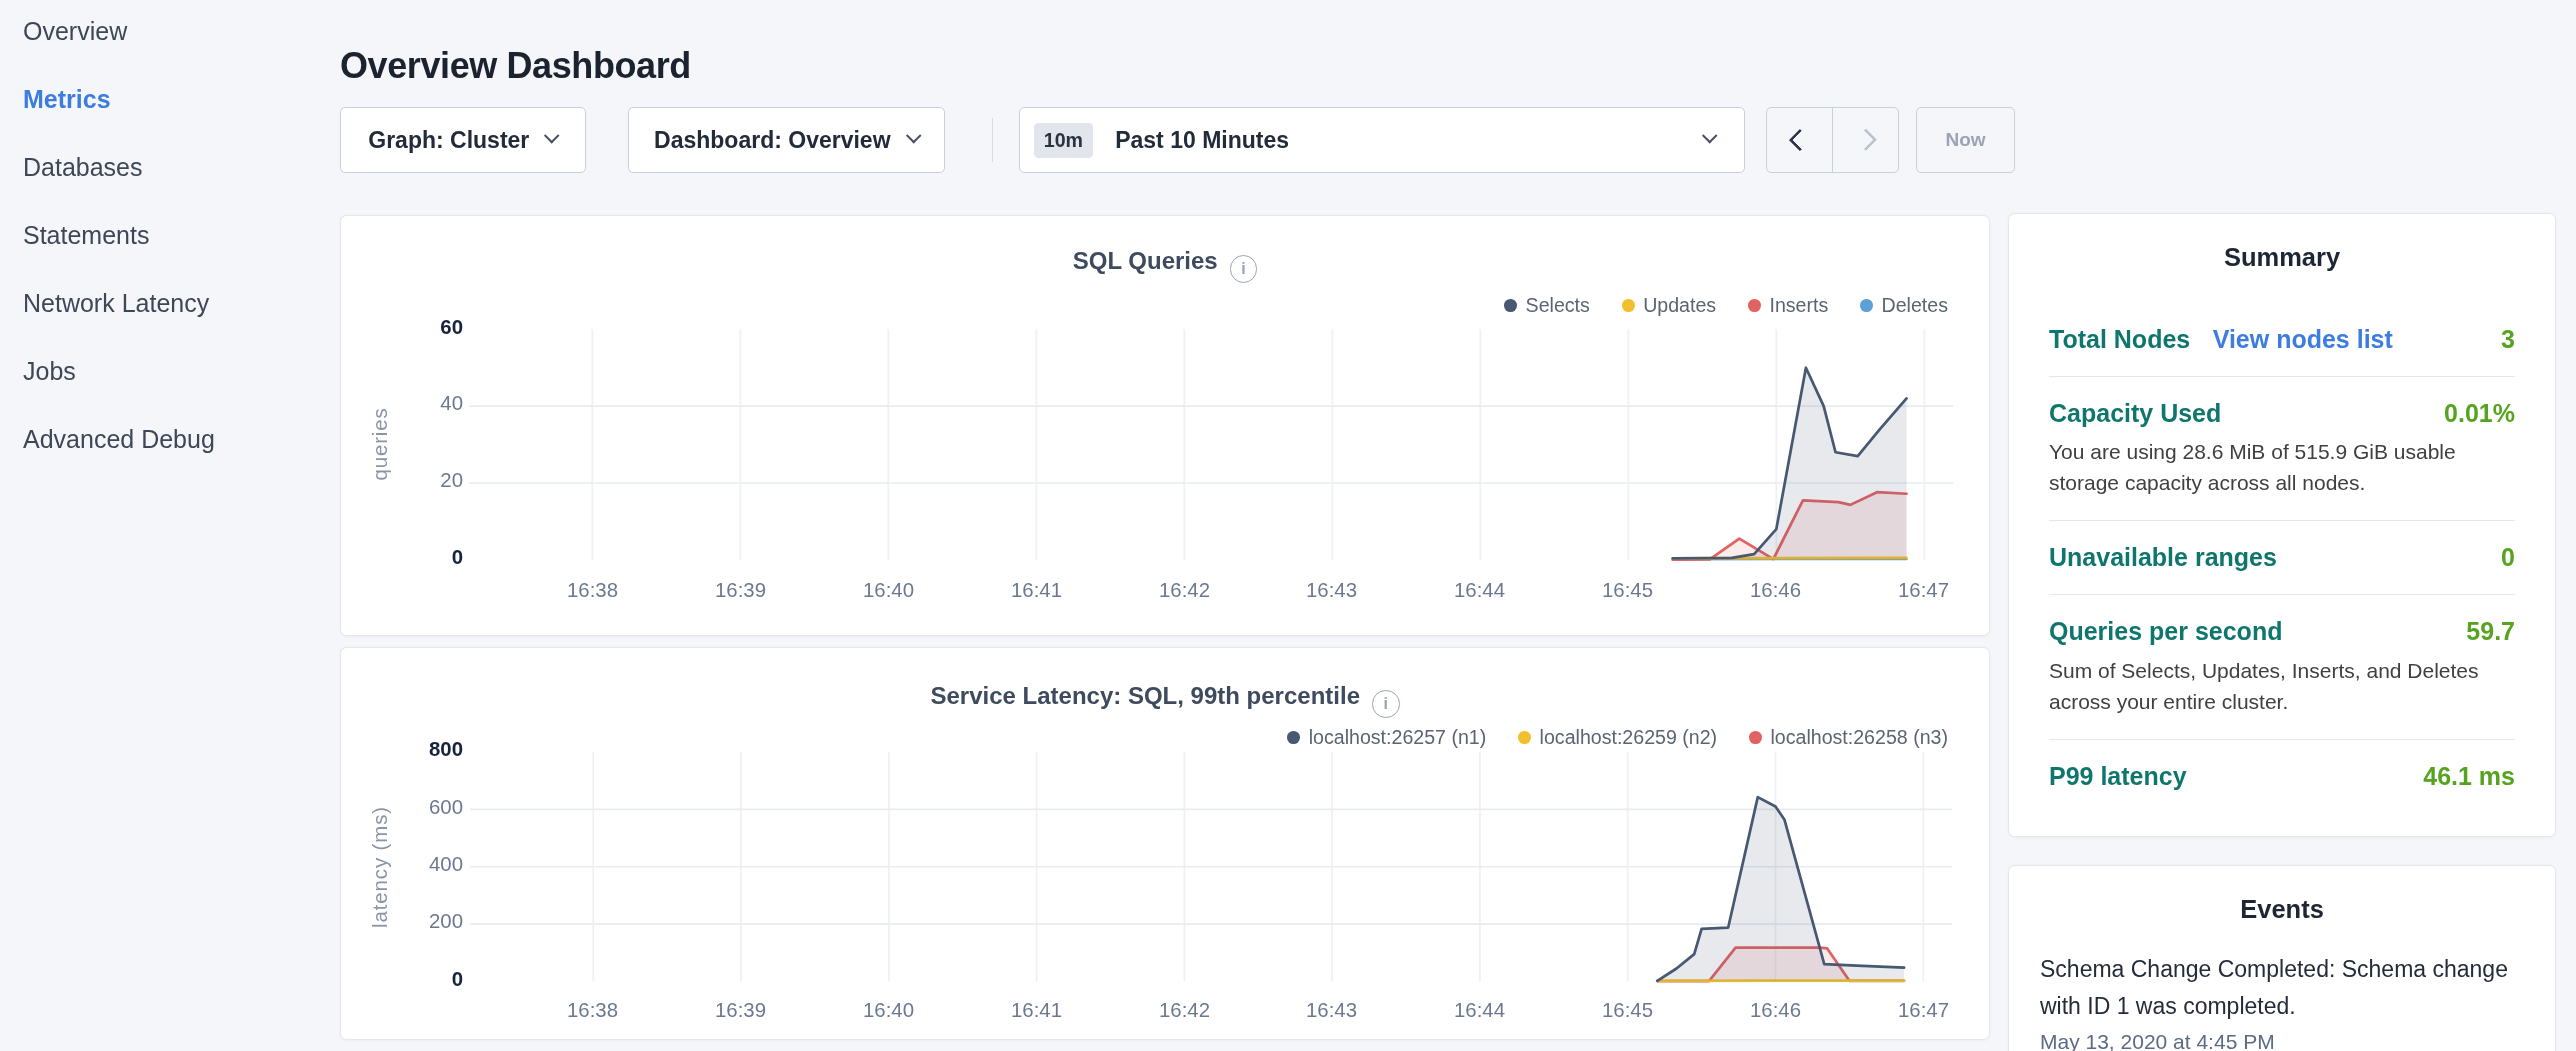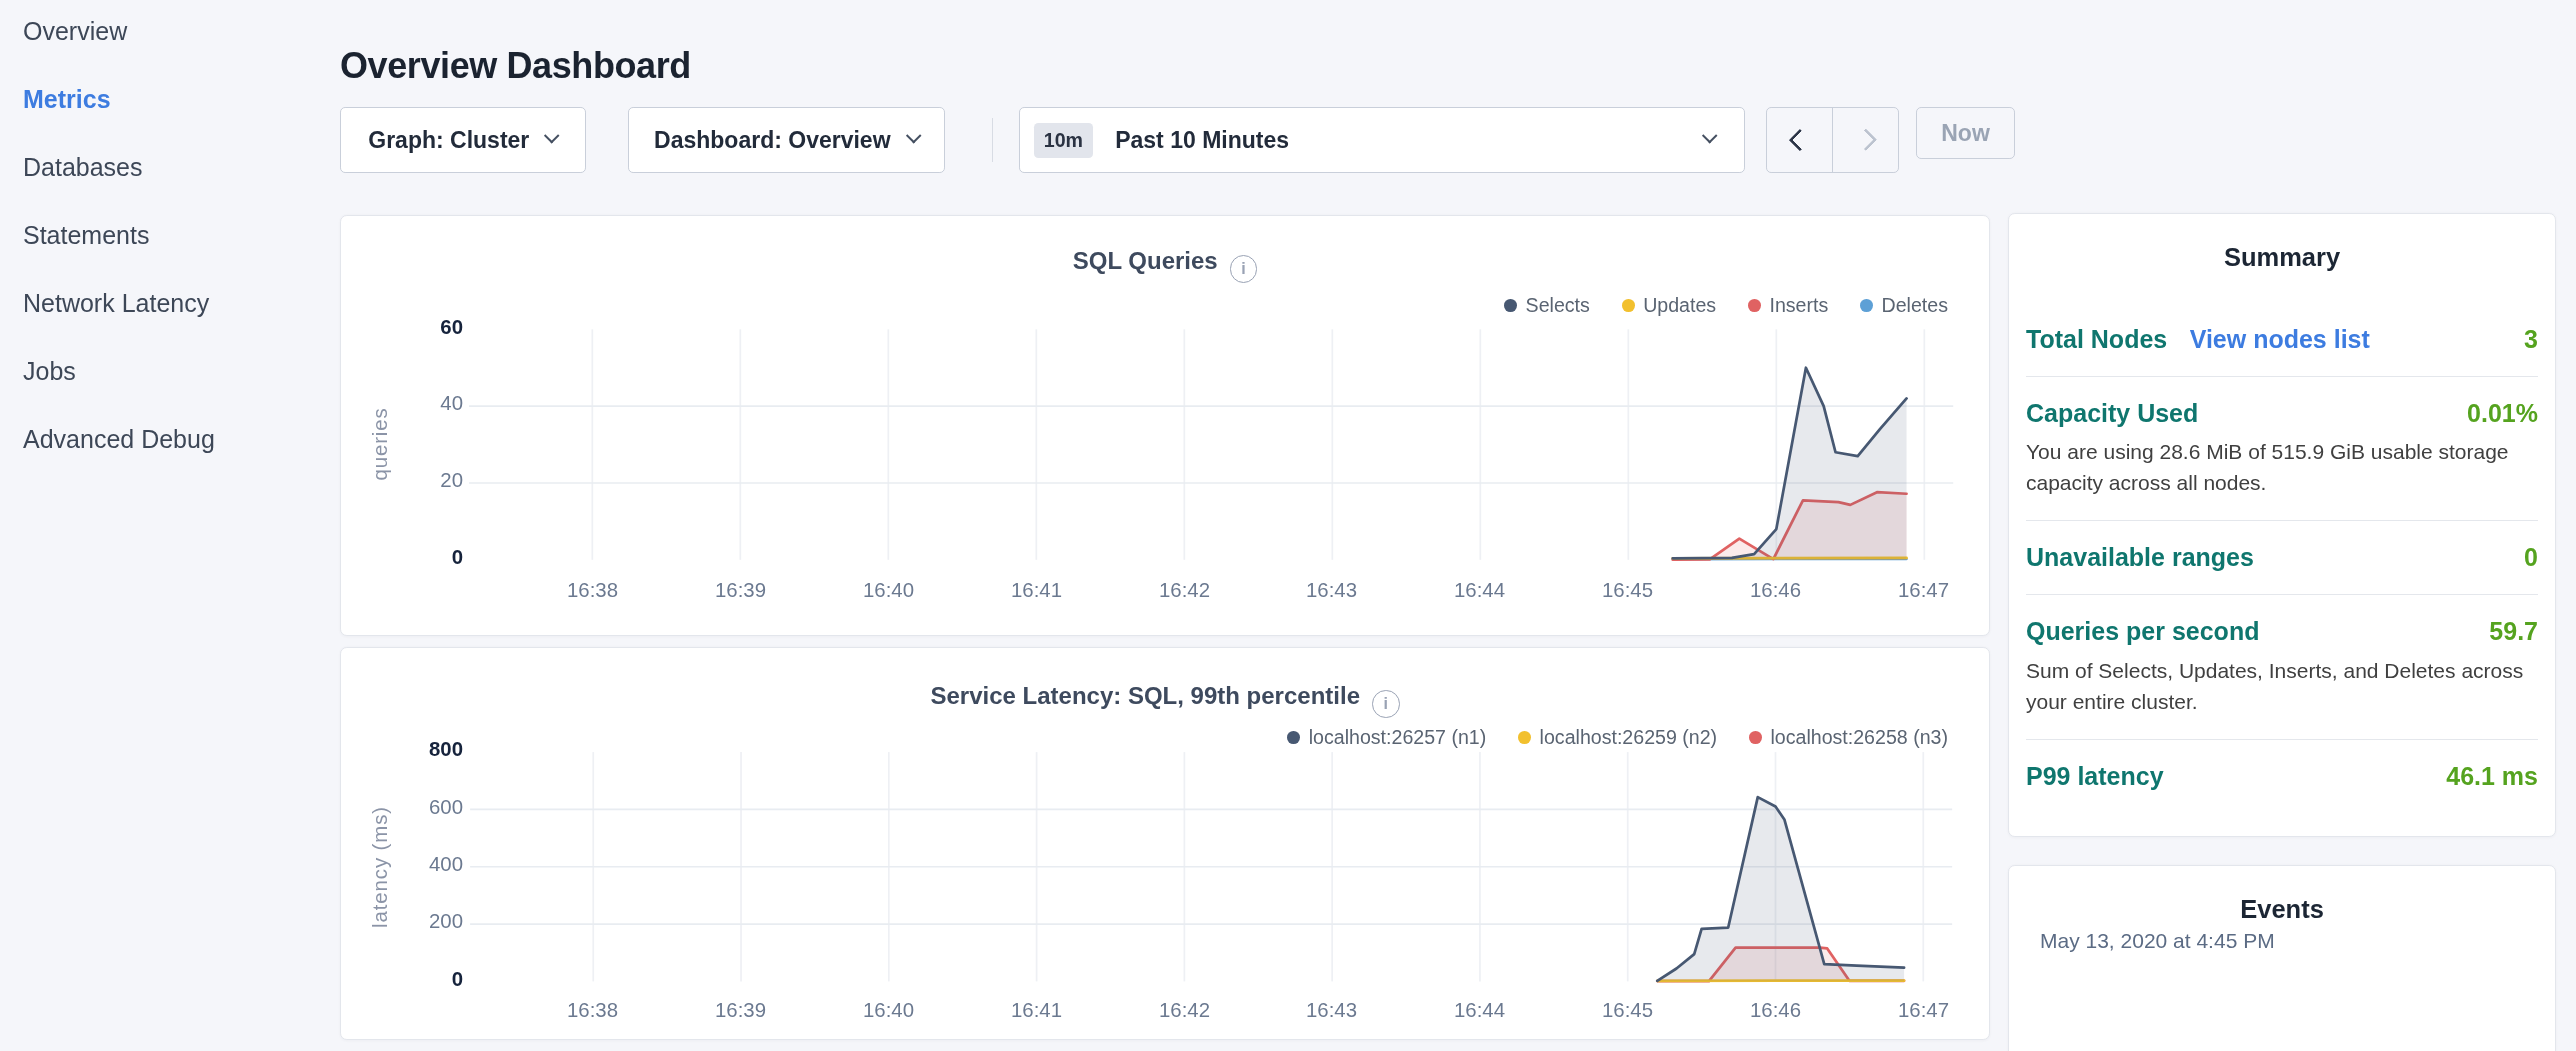--- a/index.html
+++ b/index.html
@@ -48,23 +48,23 @@
   .arrowgroup{
     position:absolute;left:1766px;top:107px;width:133px;height:66px;box-sizing:border-box;
     border:0.9px solid #c9cfda;border-radius:5.1px;display:flex;
   }
   .arrowcell{flex:1;display:flex;align-items:center;justify-content:center;cursor:pointer;}
   .arrowcell+.arrowcell{border-left:0.9px solid #c9cfda;}
   .arr{display:inline-block;width:12.8px;height:12.8px;border-left:3.4px solid #2c3547;border-bottom:3.4px solid #2c3547;border-radius:0.9px;}
   .arr.left{transform:rotate(45deg);}
   .arr.right{transform:rotate(225deg);border-color:#bcc3cf;}
   .nowbtn{
-    position:absolute;left:1916px;top:107px;width:99px;height:52px;box-sizing:border-box;
+    position:absolute;left:1916px;top:107px;width:99px;height:66px;box-sizing:border-box;
     border:0.9px solid #c9cfda;border-radius:5.1px;display:flex;align-items:center;justify-content:center;
-    font-size:23px;font-weight:700;color:#9aa4b4;cursor:default;
+    font-size:19px;font-weight:700;color:#9aa4b4;cursor:default;
   }
   
   .card{
     position:absolute;background:#ffffff;border:0.9px solid #e3e6ec;border-radius:6.8px;
     box-shadow:0 0.9px 2.6px rgba(40,50,70,0.04);box-sizing:border-box;
   }
   #chart-card-0{left:340px;top:215px;width:1650px;height:421px;}
   #chart-card-1{left:340px;top:647px;width:1650px;height:393px;}
   .chart-title{
     position:absolute;left:0;top:31px;width:100%;text-align:center;
@@ -85,21 +85,21 @@
   }
   .y-tick{
     position:absolute;left:37px;width:85px;text-align:right;font-size:20.4px;color:#6b7990;
   }
   .y-tick.extreme{color:#16233c;font-weight:700;}
   .ylabel{
     position:absolute;font-size:20.4px;color:#8b94a7;letter-spacing:0.9px;white-space:nowrap;
     transform:translate(-50%,-50%) rotate(-90deg);
   }
   
-  #summary-card{left:2008px;top:213px;width:548px;height:624px;padding:0 17px;}
+  #summary-card{left:2008px;top:213px;width:548px;height:624px;padding:0 40px;}
   #events-card{left:2008px;top:865px;width:548px;height:340px;padding:0 31px;}
   .panel-title{margin-top:29px;text-align:center;font-size:25.5px;font-weight:700;color:#1c2634;}
   .s-row{display:flex;justify-content:space-between;align-items:baseline;margin-top:22px;}
   .s-row.first{margin-top:53px;}
   .s-label{font-size:25px;font-weight:700;color:#0f766e;}
   .s-link{font-size:25px;font-weight:700;color:#3d7ce0;margin-left:18.7px;cursor:pointer;}
   .s-value{font-size:25px;font-weight:700;color:#55a31f;}
   .s-sub{margin-top:8.5px;font-size:21px;line-height:31px;color:#404040;}
   .s-div{height:0.9px;background:#e4e7ec;margin-top:22px;}
   .ev-text{margin-top:27px;font-size:23px;line-height:37px;color:#242c3a;}
@@ -297,15 +297,16 @@
   <div class="s-div"></div>
 
   <div class="s-row">
     <span class="s-label">P99 latency</span>
     <span class="s-value">46.1 ms</span>
   </div>
 </aside>
 
 <aside class="card" id="events-card">
   <div class="panel-title">Events</div>
+  <div class="ev-text">Schema Change Completed: Schema change with ID 1 was completed.</div>
   <div class="ev-time">May 13, 2020 at 4:45 PM</div>
 </aside>
 
 
 </body></html>

